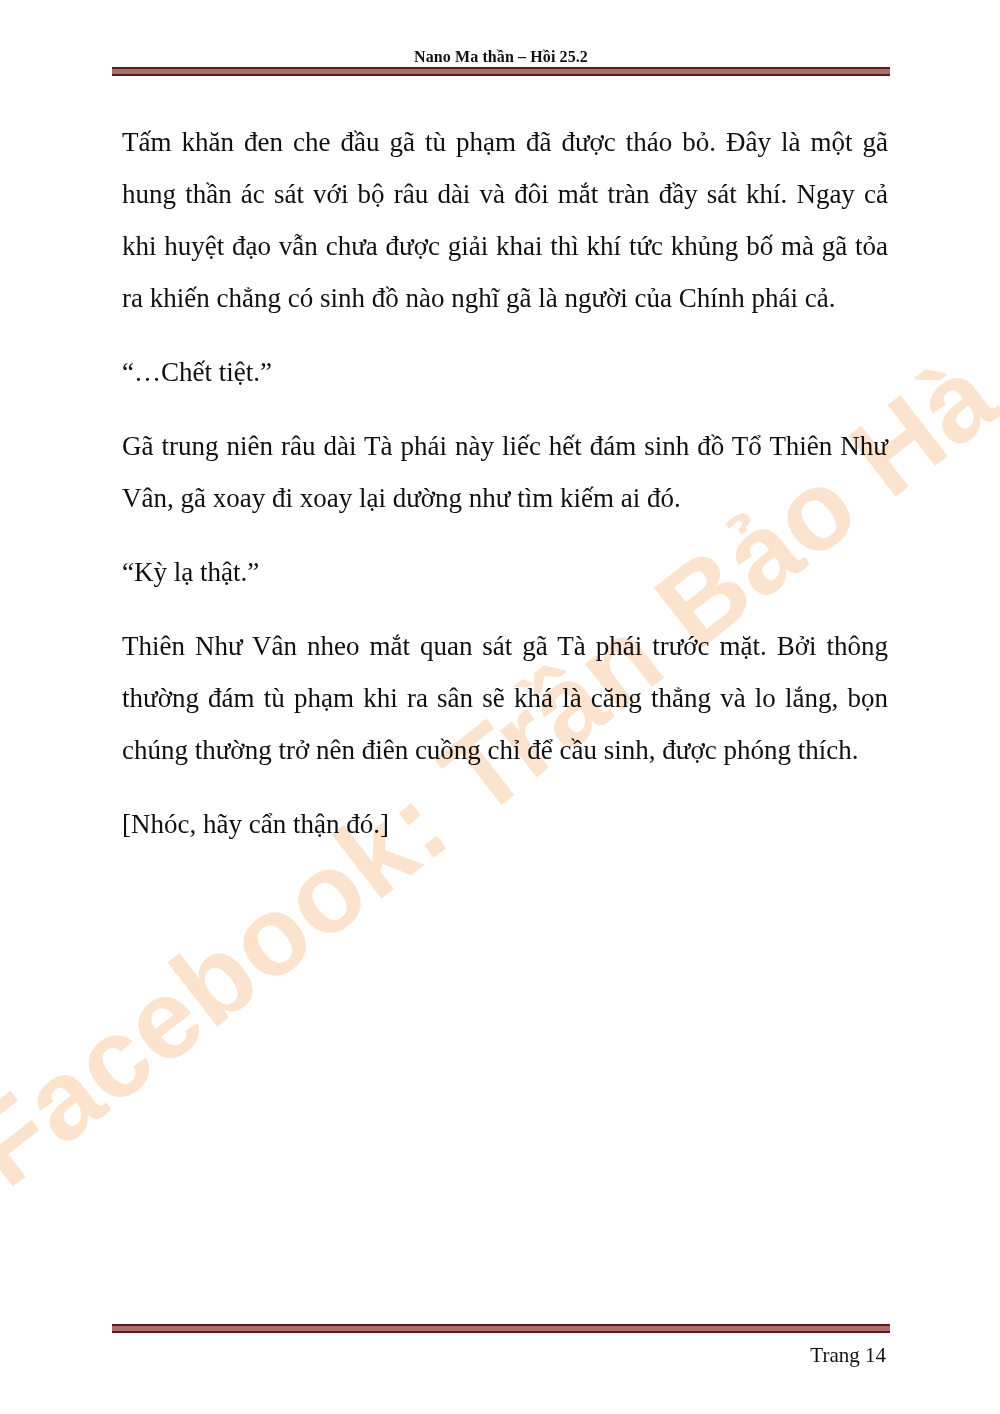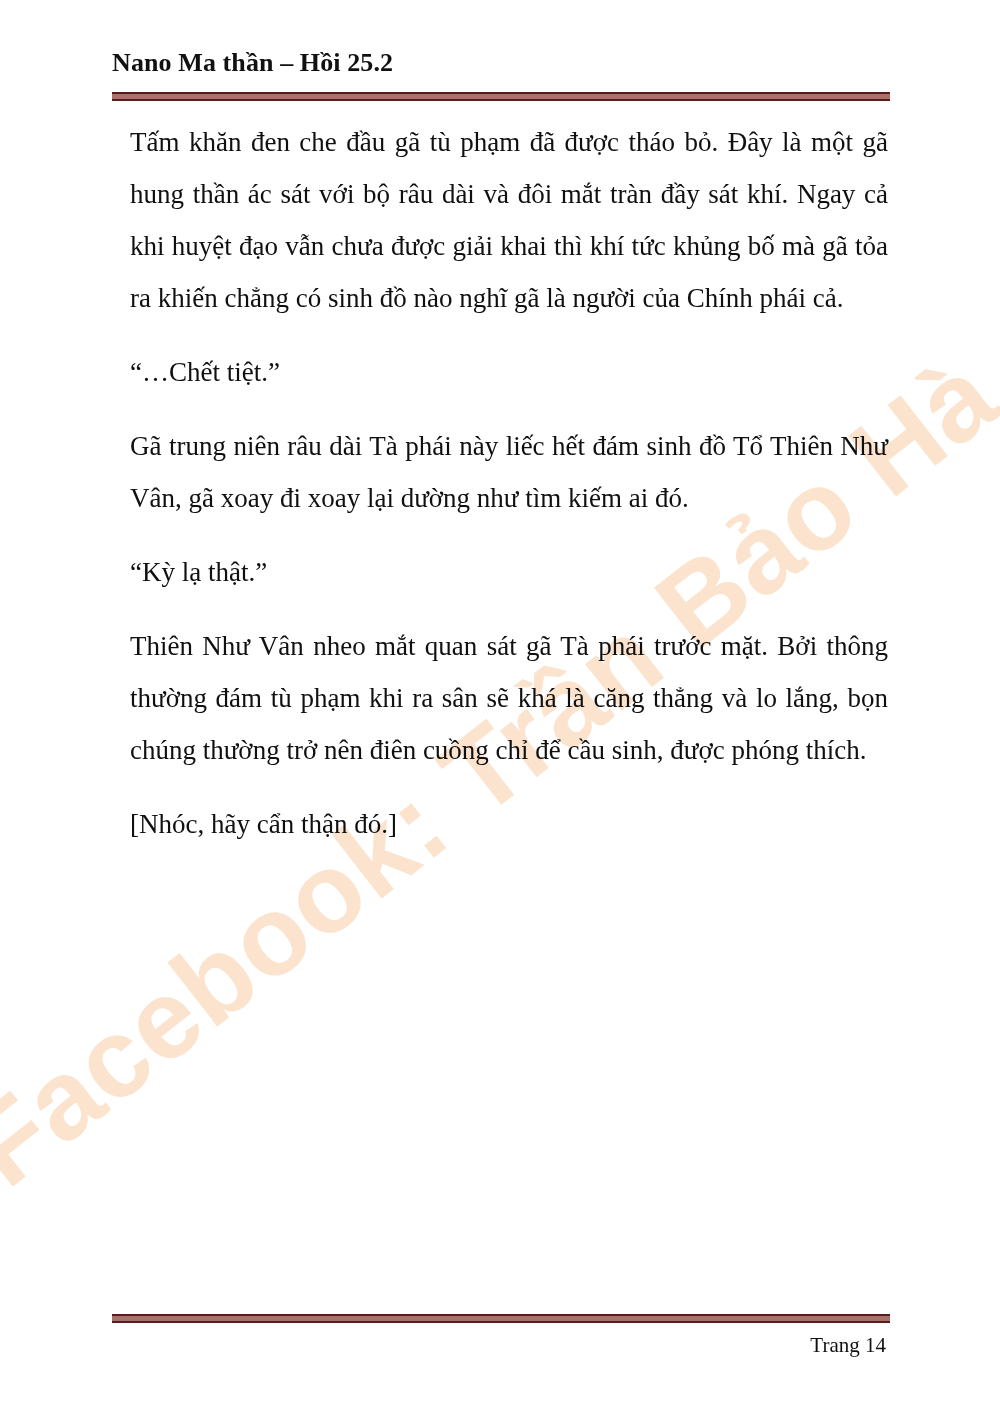--- a/index.html
+++ b/index.html
@@ -39,27 +39,27 @@
   
   .header {
     position: absolute;
     left: 112px;
     top: 48px;
     width: 778px;
     z-index: 2;
   }
   .header-row {
     display: flex;
-    justify-content: space-between;
+    justify-content: center;
     align-items: baseline;
-    font-size: 26px;
+    font-size: 16px;
     font-weight: 700;
     color: #111111;
     letter-spacing: 0.1px;
-    padding-bottom: 14px;
+    padding-bottom: 1px;
   }
   .header-left { white-space: nowrap; }
   .header-right { white-space: nowrap; padding-right: 4px; }
 
   .rule {
     width: 100%;
     height: 9px;
     position: relative;
   }
   .rule .line-top,
@@ -88,30 +88,30 @@
     top: 116px;
     width: 770px;
     z-index: 2;
   }
   .para {
     font-size: 27px;
     line-height: 52px;
     color: #101010;
     text-align: justify;
     text-justify: inter-word;
-    margin: 0 0 22px 12px;
+    margin: 0 0 22px 4px;
     hyphens: none;
   }
   .para.short { text-align: left; }
 
   
   .footer {
     position: absolute;
     left: 112px;
-    bottom: 56px;
+    bottom: 46px;
     width: 778px;
     z-index: 2;
   }
   .footer .rule { margin-bottom: 10px; }
   .footer-text {
     text-align: right;
     font-size: 21px;
     color: #111111;
     padding-right: 4px;
   }

